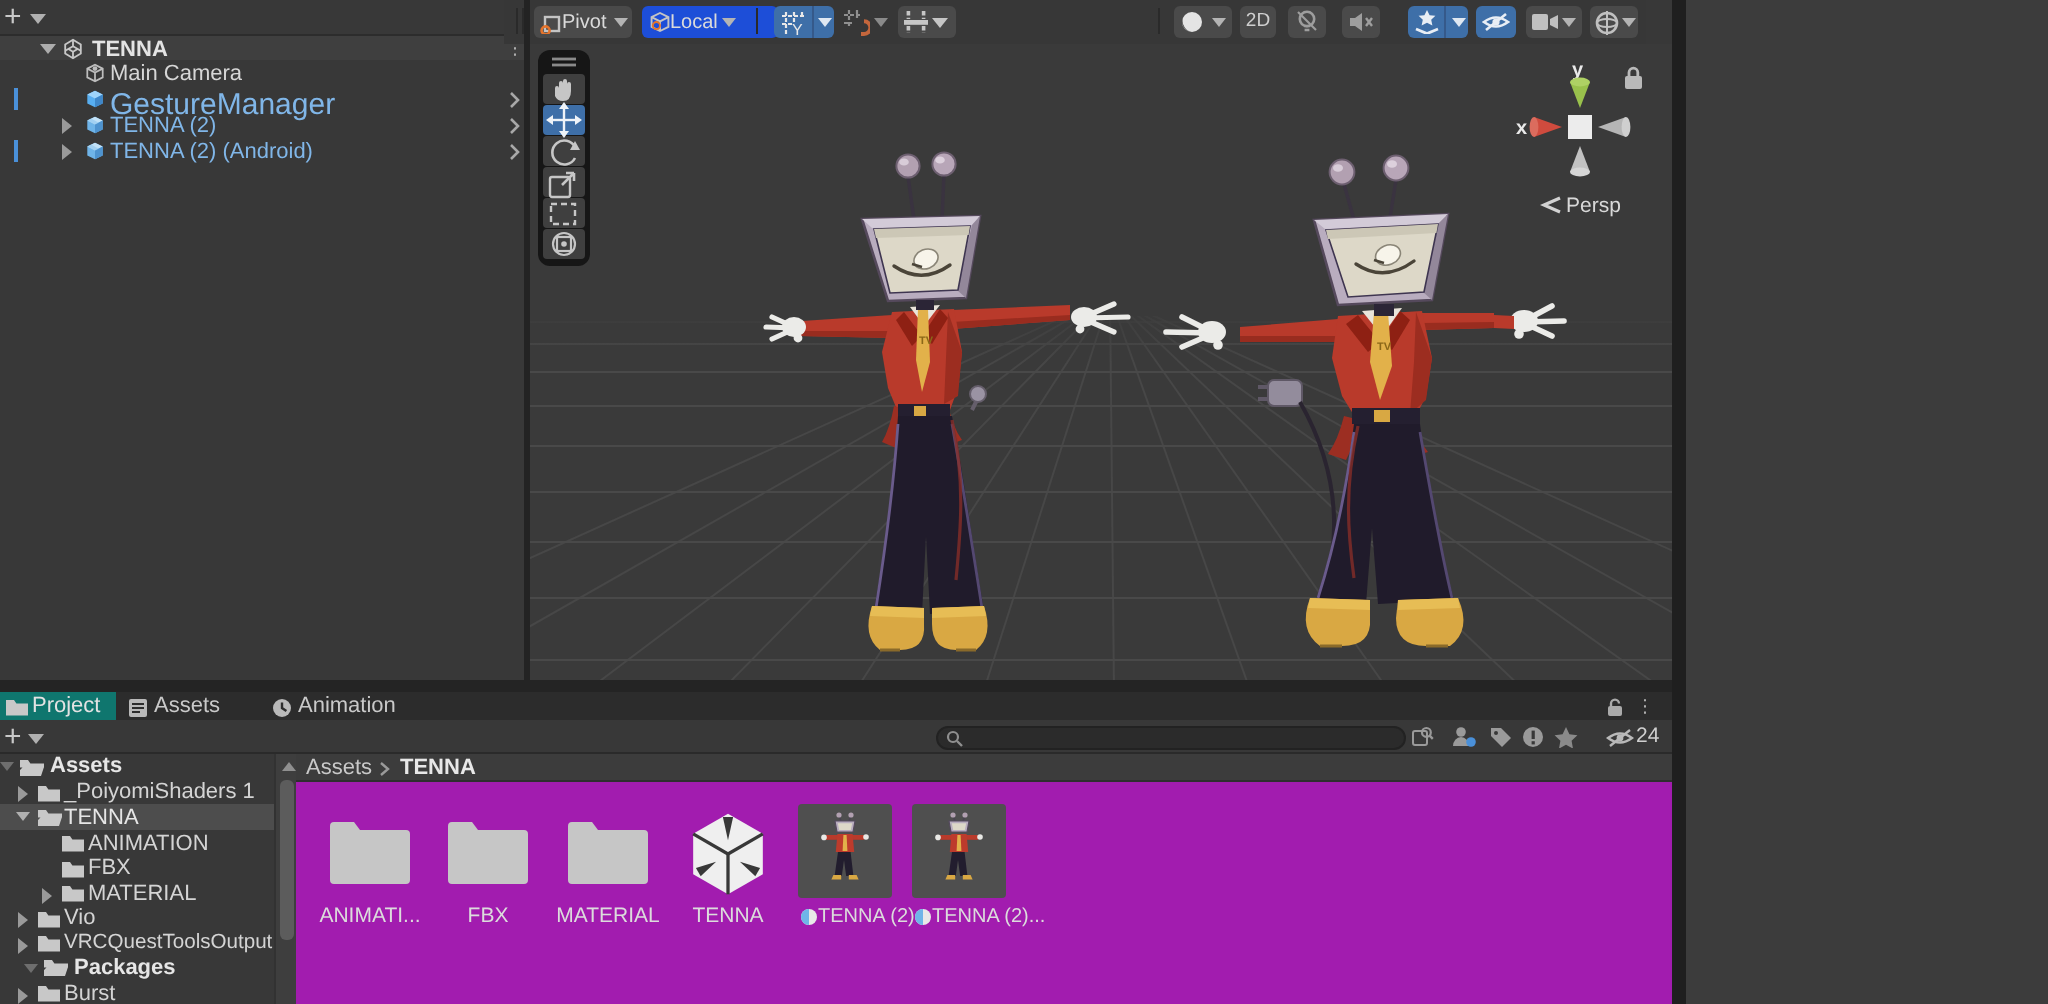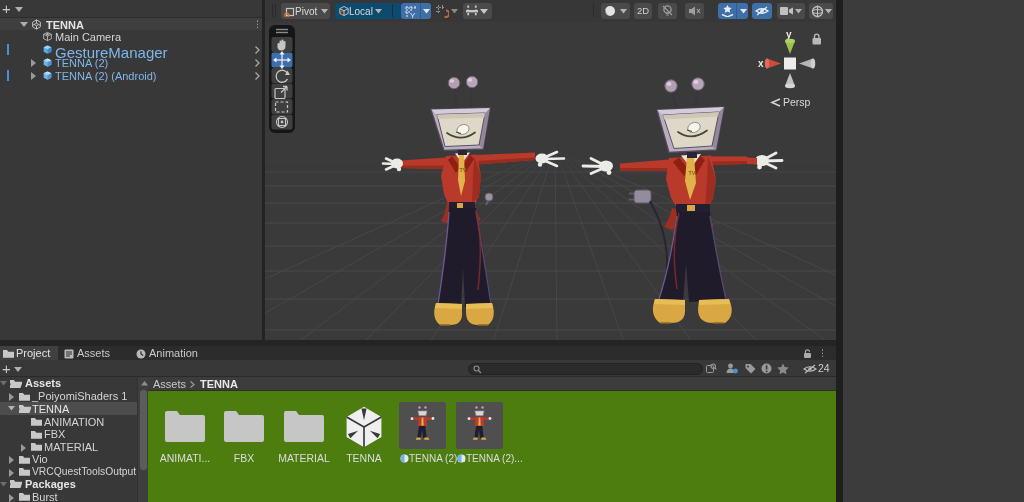--- a/index.html
+++ b/index.html
@@ -80,36 +80,36 @@
             <path d="M10,9.5 L17,6 L17,14 L10,17.5 Z" fill="#4e93cf"></path>
             <path d="M3,6 L6.5,4.2 L13.5,8 L10,9.5 Z" fill="#8ec6ef" opacity="0.6"></path>
           </svg>
         <div class="abs txt" style="left:55px;top:1px;font-size:11px;color:#80b6e8;">TENNA (2) (Android)</div>
         <svg class="abs" style="left:255px;top:3px;" width="5" height="8">
             <path d="M0.5,0.5 L4,4 L0.5,7.5" fill="none" stroke="#a8a8a8" stroke-width="1.3"></path>
           </svg>
       </div>
     </div>
 
-    <div id="stb" class="abs" style="left:266px;top:0;width:571px;height:22px;background:#373737;text-decoration:underline;">
+    <div id="stb" class="abs" style="left:252px;top:0;width:571px;height:22px;background:#373737;text-decoration:underline;">
       <div class="abs" style="left:6px;top:4px;width:1px;height:13px;background:#2a2a2a;"></div>
       <div class="abs" style="left:9px;top:4px;width:1px;height:13px;background:#2a2a2a;"></div>
 
       <div class="abs" style="left:15px;top:3px;width:49px;height:16px;background:#4a4a4a;border-radius:3px;">
         <svg class="abs" style="left:3px;top:3px;" width="11" height="11">
             <rect x="2.5" y="2.5" width="7" height="7" fill="none" stroke="#c4c4c4" stroke-width="1.2"></rect>
             <circle cx="2.8" cy="9.2" r="2" fill="none" stroke="#e5742c" stroke-width="1.3"></circle>
           </svg>
         <div class="abs txt" style="left:14px;top:2.5px;font-size:10px;color:#dadada;">Pivot</div>
         <svg class="abs" style="left:40px;top:6px;" width="7" height="5">
             <path d="M0,0 L7,0 L3.5,4.5 Z" fill="#b4b4b4"></path>
           </svg>
       </div>
 
-      <div class="abs" style="left:69px;top:3px;width:68px;height:16px;background:#0c4a6e;border-radius:3px;">
+      <div class="abs" style="left:69px;top:3px;width:68px;height:16px;background:#1d4ed8;border-radius:3px;">
         <svg class="abs" style="left:3px;top:2px;" width="12" height="12" viewBox="0 0 20 20">
             <path d="M3,6 L10,2.5 L17,6 L17,14 L10,17.5 L3,14 Z M3,6 L10,9.5 L17,6 M10,9.5 L10,17.5" fill="none" stroke="#c4c4c4" stroke-width="1.6"></path>
             <circle cx="7" cy="13" r="3" fill="none" stroke="#e5742c" stroke-width="1.6"></circle>
           </svg>
         <div class="abs txt" style="left:14px;top:2.5px;font-size:10px;color:#dadada;">Local</div>
         <svg class="abs" style="left:40px;top:6px;" width="7" height="5">
             <path d="M0,0 L7,0 L3.5,4.5 Z" fill="#b4b4b4"></path>
           </svg>
       </div>
       <div class="abs" style="left:126px;top:4px;width:1px;height:13px;background:#2a2a2a;"></div>
@@ -469,21 +469,21 @@
       </svg>
     </div>
 
     <div class="abs" style="left:262px;top:0;width:3px;height:340px;background:#232323;"></div>
 
     <div class="abs" style="left:0;top:340px;width:836px;height:6px;background:#242424;"></div>
 
     <div id="bottom" class="abs" style="left:0;top:346px;width:836px;height:156px;background:#383838;">
 
       <div class="abs" style="left:0;top:0;width:836px;height:14px;background:#2c2c2c;">
-        <div class="abs" style="left:0;top:0;width:58px;height:14px;background:#404040;padding-left:15px;">
+        <div class="abs" style="left:0;top:0;width:58px;height:14px;background:#0f766e;padding-left:15px;">
           <svg class="abs" style="left:3px;top:2.5px;" width="11" height="9">
               <path d="M0,1 h4 l1.2,1.8 h5.8 v6 h-11 Z" fill="#c8c8c8"></path>
             </svg>
           <div class="abs txt" style="left:16px;top:1px;font-size:11px;color:#e2e2e2;">Project</div>
         </div>
         <svg class="abs" style="left:64px;top:2.5px;" width="10" height="10">
             <rect x="0.5" y="0.5" width="9" height="9" rx="1" fill="#b9b9b9"></rect>
             <path d="M2,3 h6 M2,5 h6 M2,7 h4" stroke="#2c2c2c" stroke-width="1"></path>
           </svg>
         <div class="abs txt" style="left:77px;top:1px;font-size:11px;color:#c9c9c9;">Assets</div>
@@ -600,21 +600,21 @@
         </div>
         <div class="abs" style="left:0;top:88px;width:137px;height:12.5px;">
           <svg class="abs" style="left:9px;top:3.5px;" width="5" height="8">
               <path d="M0,0 L5,4 L0,8 Z" fill="#9a9a9a"></path>
             </svg>
           <svg class="abs" style="left:19px;top:2px;" width="11" height="9">
               <path d="M0,1 h4 l1.2,1.8 h5.8 v6 h-11 Z" fill="#c8c8c8"></path>
             </svg>
           <div class="abs txt" style="left:32px;top:1px;font-size:10.3px;color:#d4d4d4;">VRCQuestToolsOutput</div>
         </div>
-        <div class="abs" style="left:0;top:100.5px;width:137px;height:12.5px;padding-left:40px;">
+        <div class="abs" style="left:12px;top:100.5px;width:137px;height:12.5px;padding-left:40px;">
           <svg class="abs" style="left:0px;top:4px;" width="7" height="5">
               <path d="M0,0 L7,0 L3.5,4.5 Z" fill="#6e6e6e"></path>
             </svg>
           <svg class="abs" style="left:10px;top:1.5px;" width="12" height="10">
               <path d="M0,1 h4 l1.2,1.8 h6.8 v2 h-12 Z M0,6 l1.5,-1.5 h10.5 l-1.5,4.5 h-10.5 Z" fill="#c8c8c8"></path>
             </svg>
           <div class="abs txt" style="left:25px;top:0px;font-size:11px;font-weight:bold;color:#e6e6e6;">Packages</div>
         </div>
         <div class="abs" style="left:0;top:113px;width:137px;height:12.5px;">
           <svg class="abs" style="left:9px;top:3.5px;" width="5" height="8">
@@ -635,21 +635,21 @@
       </div>
 
       <div class="abs" style="left:148px;top:31px;width:688px;height:14px;background:#3c3c3c;border-bottom:1px solid #2e2e2e;">
         <div class="abs txt" style="left:5px;top:1px;font-size:11px;color:#c9c9c9;">Assets</div>
         <svg class="abs" style="left:42px;top:4px;" width="5" height="7">
             <path d="M0.5,0.5 L4,3.5 L0.5,6.5" fill="none" stroke="#9a9a9a" stroke-width="1.2"></path>
           </svg>
         <div class="abs txt" style="left:52px;top:1px;font-size:11px;font-weight:bold;color:#e8e8e8;">TENNA</div>
       </div>
 
-      <div class="abs" style="left:148px;top:45px;width:688px;height:111px;background:#4d7c0f;">
+      <div class="abs" style="left:148px;top:45px;width:688px;height:111px;background:#a21caf;">
         <svg class="abs" style="left:17px;top:16px;" width="40" height="35">
             <path d="M0,6 q0,-2 2,-2 h10 l3,4 h23 q2,0 2,2 v23 q0,2 -2,2 h-36 q-2,0 -2,-2 Z" fill="#c6c6c6"></path>
           </svg>
         <svg class="abs" style="left:76px;top:16px;" width="40" height="35">
             <path d="M0,6 q0,-2 2,-2 h10 l3,4 h23 q2,0 2,2 v23 q0,2 -2,2 h-36 q-2,0 -2,-2 Z" fill="#c6c6c6"></path>
           </svg>
         <svg class="abs" style="left:136px;top:16px;" width="40" height="35">
             <path d="M0,6 q0,-2 2,-2 h10 l3,4 h23 q2,0 2,2 v23 q0,2 -2,2 h-36 q-2,0 -2,-2 Z" fill="#c6c6c6"></path>
           </svg>
 

